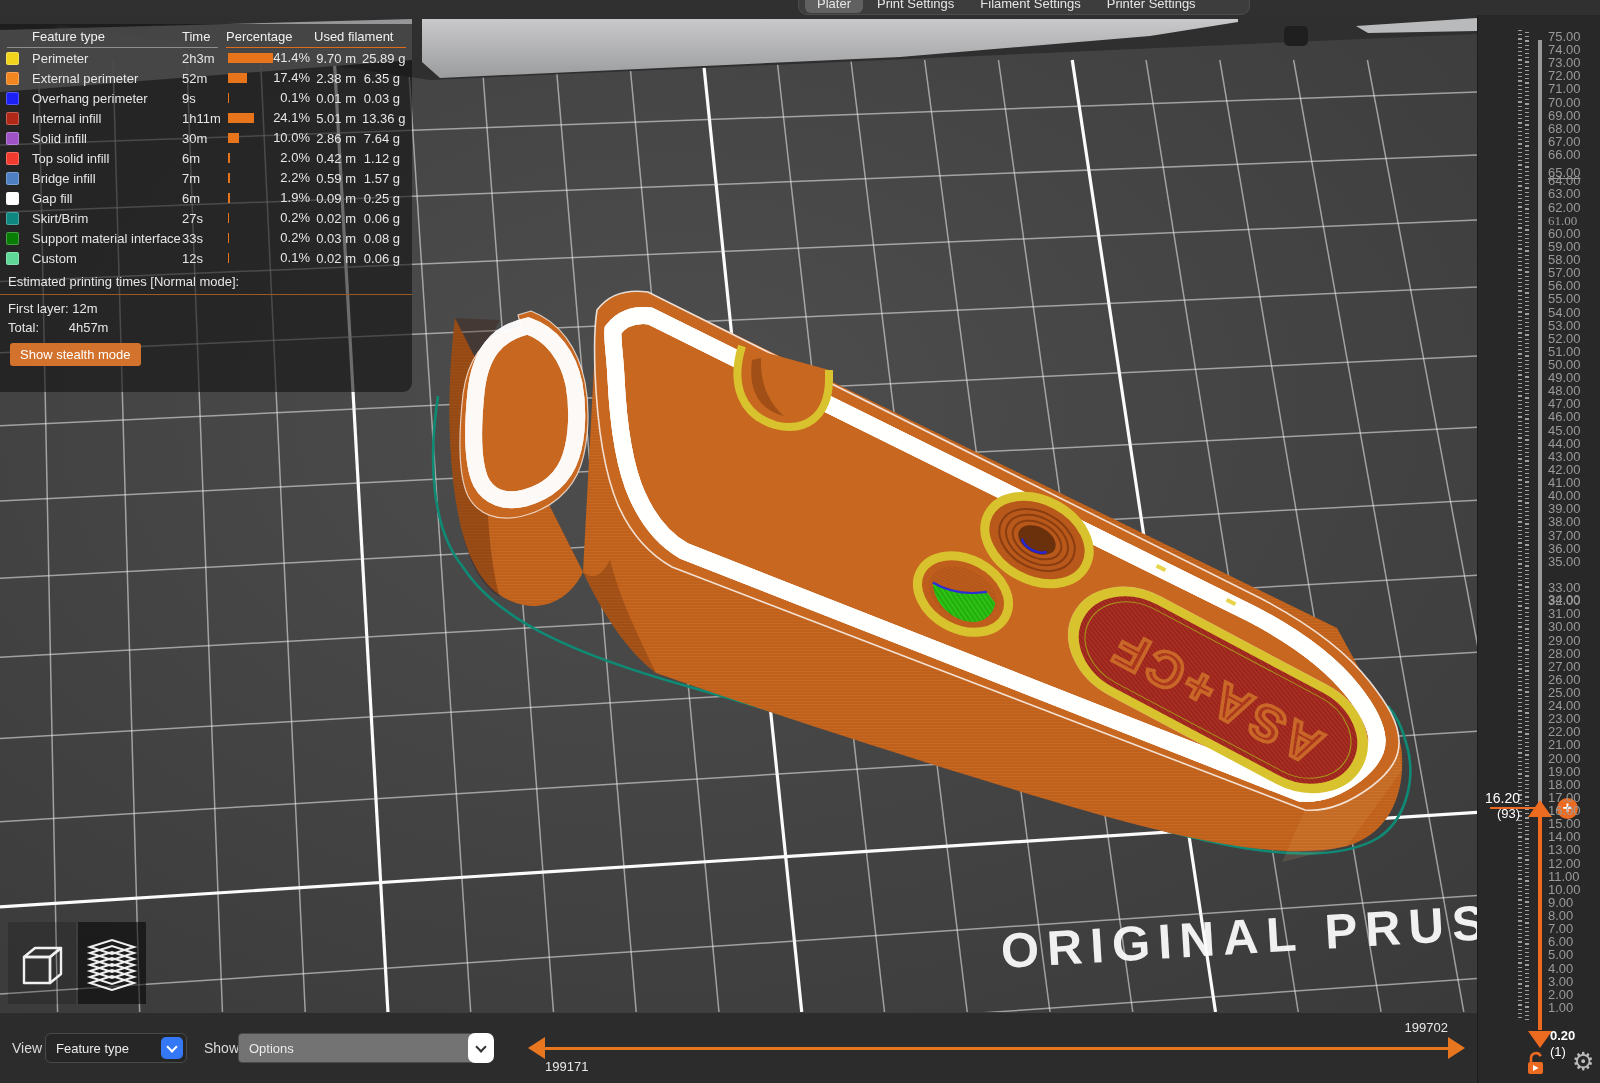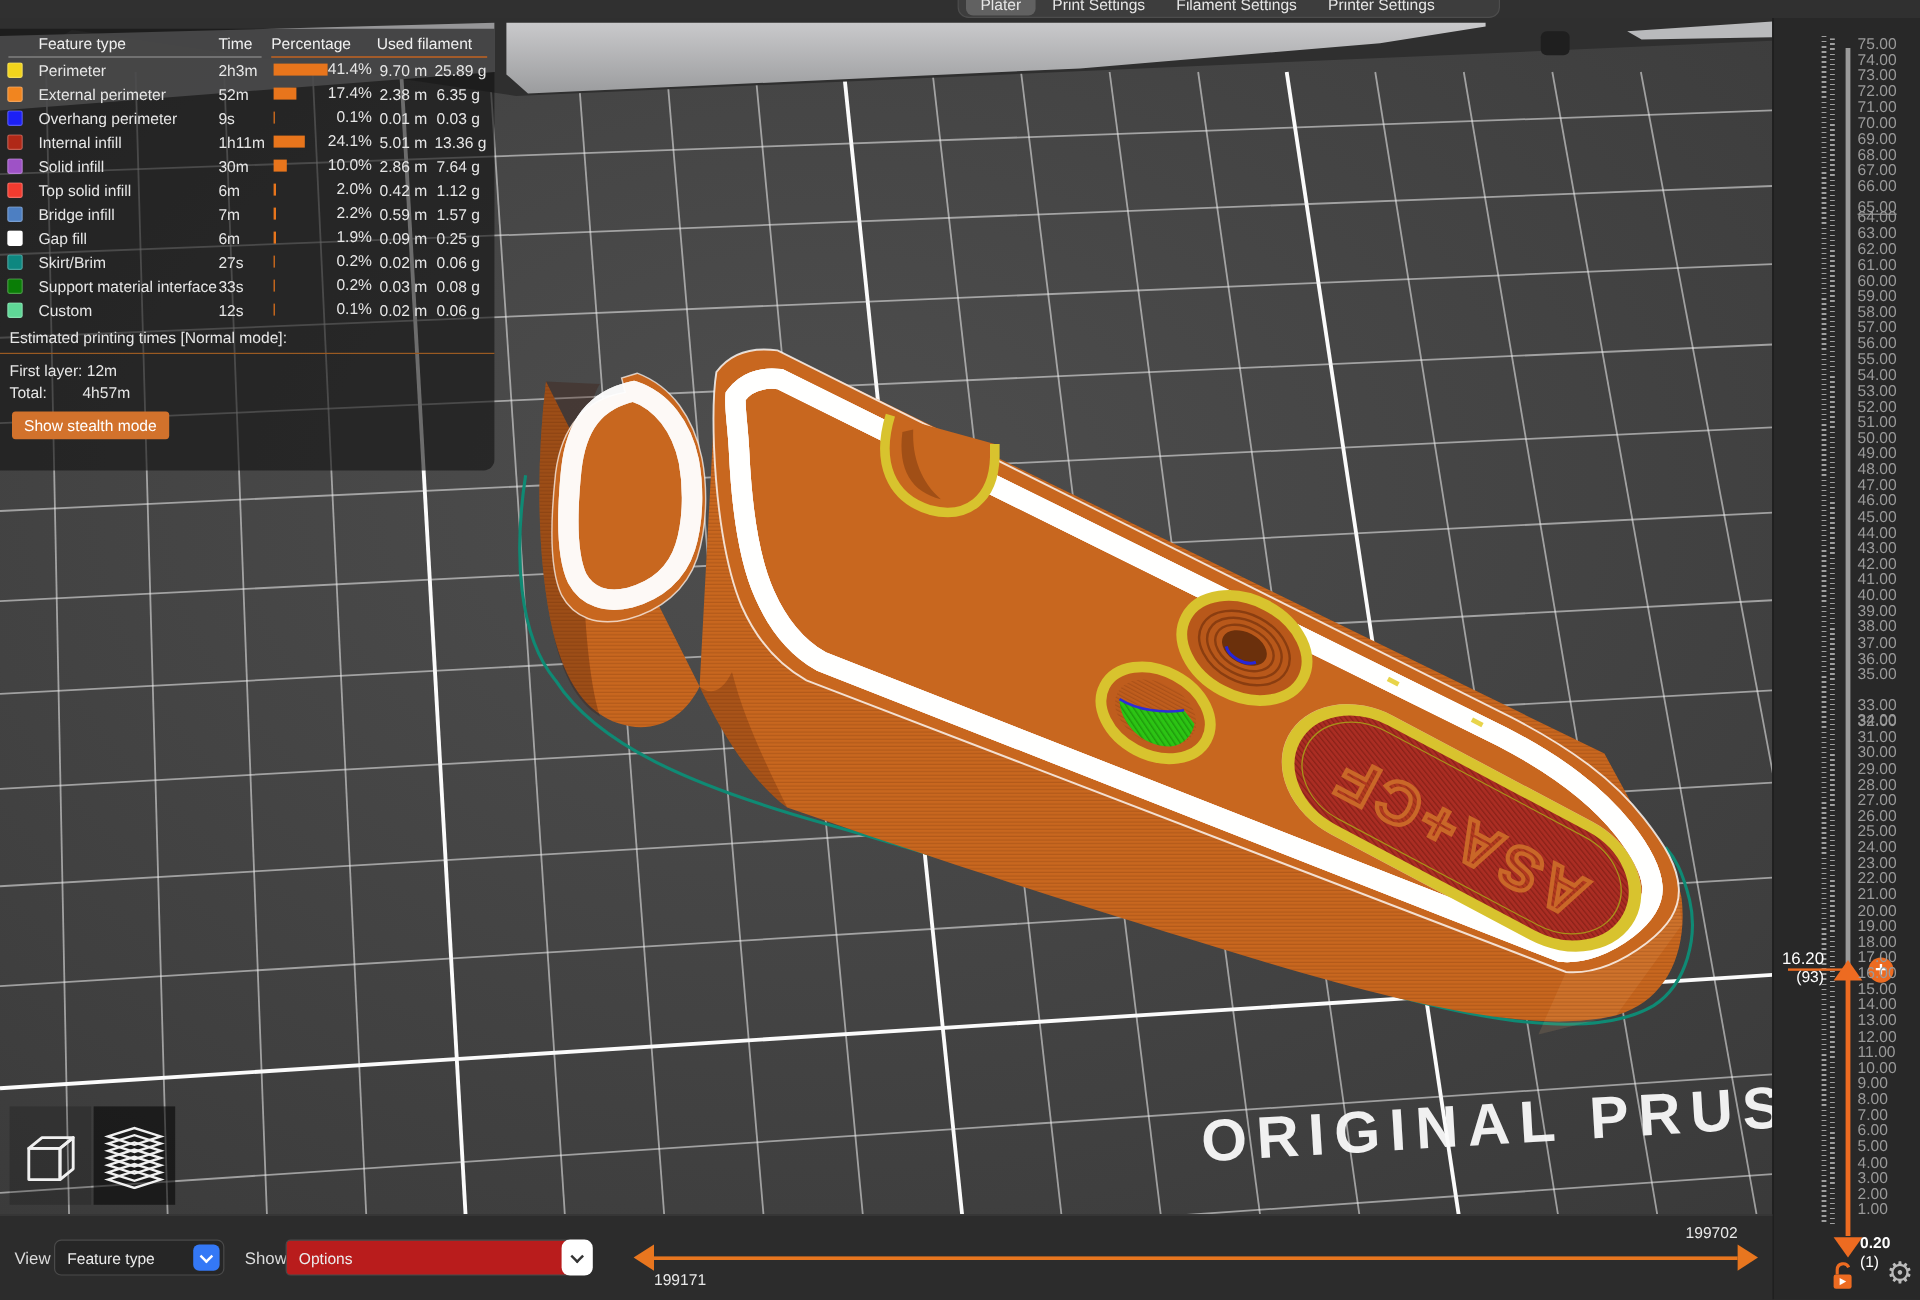--- a/index.html
+++ b/index.html
@@ -66,21 +66,21 @@
   .lock-icon{position:absolute;left:46px;top:1036px;}
   .gear-icon{position:absolute;left:94px;top:1034px;font-size:25px;color:#bcbcbc;line-height:26px;}
   
   .bottom-bar{position:absolute;left:0;top:1012px;width:1477px;height:71px;background:#2c2c2c;border-top:1px solid #3e3e3e;z-index:25;}
   .bb-label{position:absolute;color:#dcdcdc;font-size:14px;top:27px;}
   .select1{position:absolute;left:45px;top:20px;width:142px;height:30px;background:#262626;
     border:1px solid #4a4a4a;border-radius:6px;box-sizing:border-box;display:flex;align-items:center;}
   .select1 .val{flex:1;color:#ececec;font-size:13px;padding-left:10px;white-space:nowrap;}
   .sel-blue{width:22px;height:22px;background:#3478f6;border-radius:5px;margin-right:3px;
     display:flex;align-items:center;justify-content:center;}
-  .select2{position:absolute;left:238px;top:20px;width:238px;height:30px;background:#b91c1c;
+  .select2{position:absolute;left:238px;top:20px;width:238px;height:30px;background:#737373;
     border:1px solid #4a4a4a;border-radius:4px;box-sizing:border-box;display:flex;align-items:center;}
   .select2 .val{color:#ececec;font-size:13px;padding-left:10px;}
   .chev-btn{position:absolute;left:468px;top:20px;width:26px;height:30px;background:#fff;border-radius:7px;
     display:flex;align-items:center;justify-content:center;}
   .chev{width:6px;height:6px;border-right:2px solid #fff;border-bottom:2px solid #fff;transform:rotate(45deg);margin-top:-3px;}
   .chev.dark{border-color:#333;}
   .h-track{position:absolute;left:545px;top:34px;width:903px;height:3px;background:#e8761f;}
   .h-arrow-l{position:absolute;left:528px;top:24px;width:0;height:0;
     border-top:11px solid transparent;border-bottom:11px solid transparent;border-right:17px solid #e8761f;}
   .h-arrow-r{position:absolute;left:1448px;top:24px;width:0;height:0;
@@ -441,21 +441,21 @@
       <span class="ruler-label" style="top: 68.48px;">71.00</span>
       <span class="ruler-label" style="top: 81.6px;">70.00</span>
       <span class="ruler-label" style="top: 94.72px;">69.00</span>
       <span class="ruler-label" style="top: 107.84px;">68.00</span>
       <span class="ruler-label" style="top: 120.96px;">67.00</span>
       <span class="ruler-label" style="top: 134.08px;">66.00</span>
       <span class="ruler-label" style="top: 152px; text-decoration: underline;">65.00</span>
       <span class="ruler-label" style="top: 160.32px;">64.00</span>
       <span class="ruler-label" style="top: 173.44px;">63.00</span>
       <span class="ruler-label" style="top: 186.56px;">62.00</span>
-      <span class="ruler-label" style="top: 199.68px;">61.00</span>
+      <span class="ruler-label" style="top: 199.68px; font-family: Liberation Serif, serif;">61.00</span>
       <span class="ruler-label" style="top: 212.8px;">60.00</span>
       <span class="ruler-label" style="top: 225.92px;">59.00</span>
       <span class="ruler-label" style="top: 239.04px;">58.00</span>
       <span class="ruler-label" style="top: 252.16px;">57.00</span>
       <span class="ruler-label" style="top: 265.28px;">56.00</span>
       <span class="ruler-label" style="top: 278.4px;">55.00</span>
       <span class="ruler-label" style="top: 291.52px;">54.00</span>
       <span class="ruler-label" style="top: 304.64px;">53.00</span>
       <span class="ruler-label" style="top: 317.76px;">52.00</span>
       <span class="ruler-label" style="top: 330.88px;">51.00</span>

